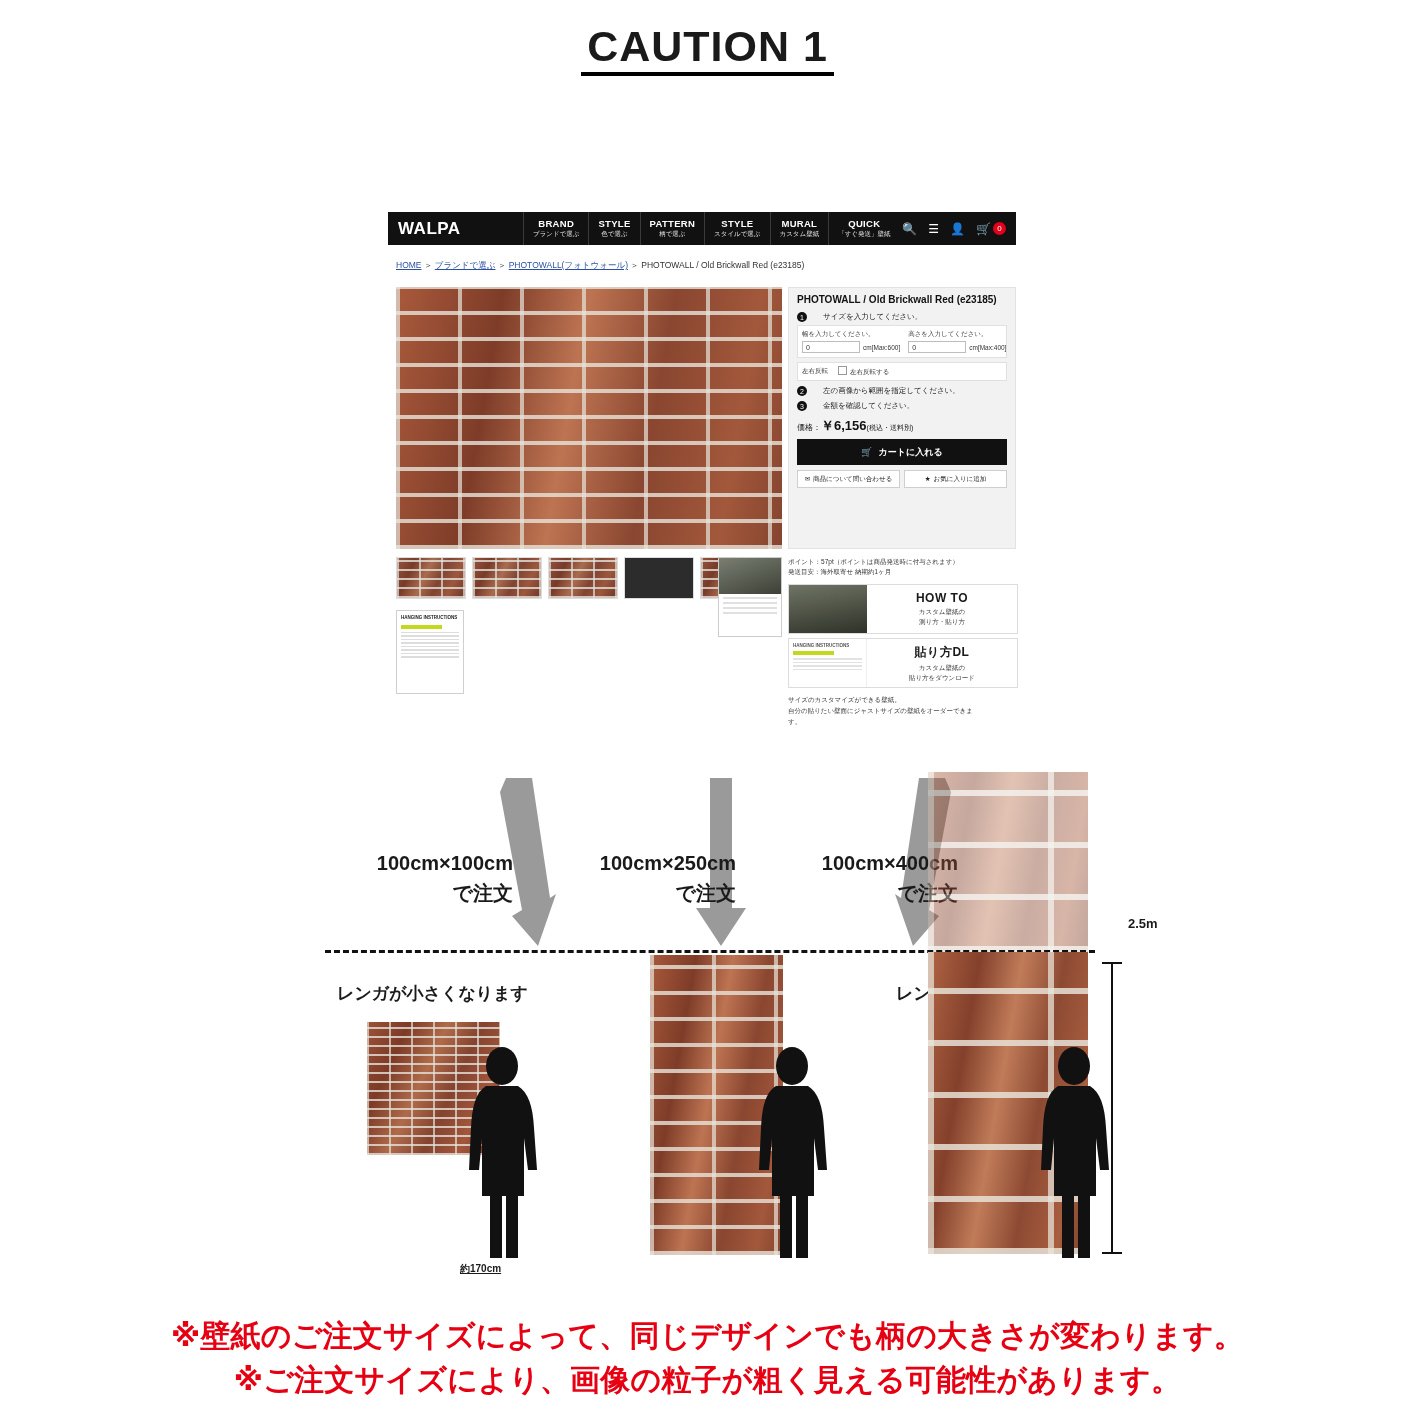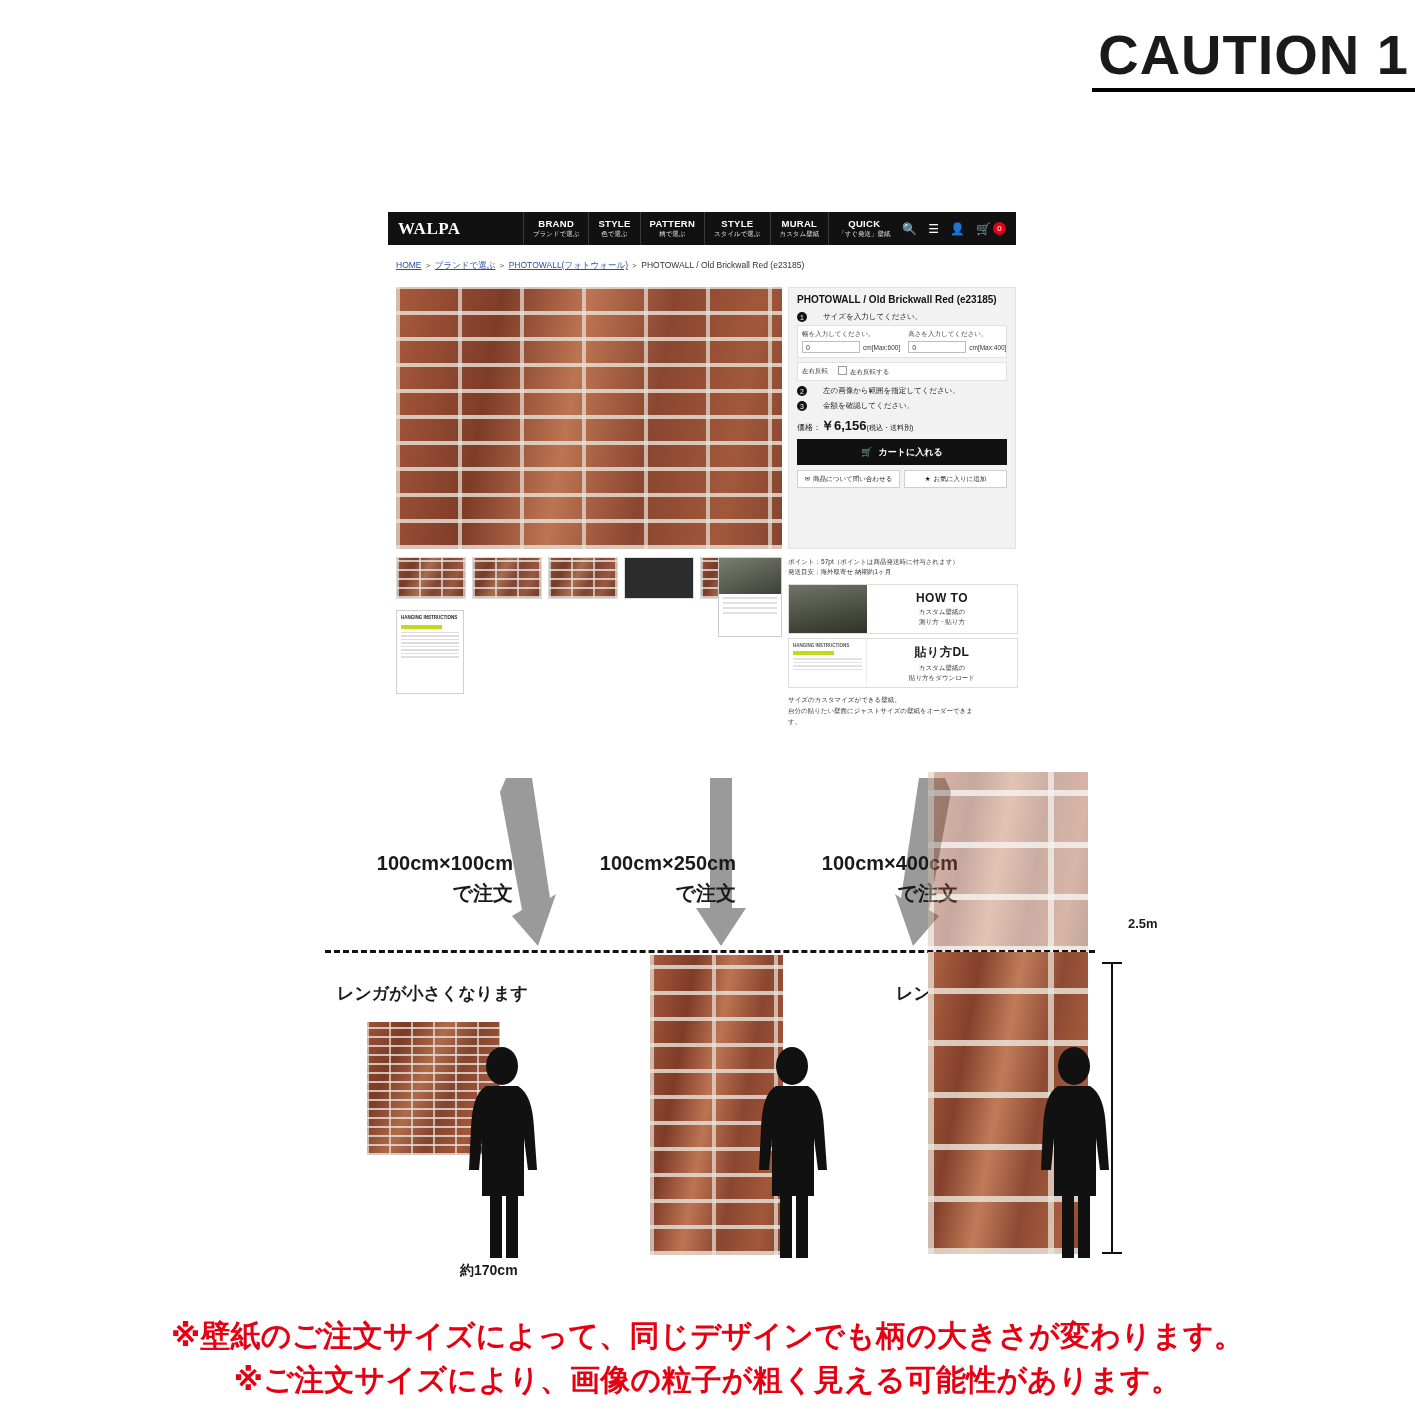--- a/index.html
+++ b/index.html
@@ -6,41 +6,41 @@
   body{
     width:1415px;height:1415px;background:#ffffff;
     font-family:"Liberation Sans","DejaVu Sans",sans-serif;
     color:#1a1a1a;position:relative;overflow:hidden;
   }
   .page{position:relative;width:1415px;height:1415px;}
 
   
   .title{
     position:absolute;top:22px;left:0;width:100%;
-    text-align:right;font-size:56px;font-weight:bold;letter-spacing:1px;
+    text-align:center;font-size:43px;font-weight:bold;letter-spacing:1px;
   }
   .title span{border-bottom:4px solid #000;padding:0 6px 2px 6px;}
 
   
   .intro{
     position:absolute;top:126px;left:345px;width:900px;
     font-size:22px;line-height:1.72;font-weight:500;
   }
   .intro .l2{padding-left:28px;}
 
   
   .shot{
     position:absolute;left:388px;top:212px;width:628px;height:545px;
     background:#ffffff;
   }
   .shot-header{
     position:absolute;left:0;top:0;width:628px;height:33px;background:#111;
     display:flex;align-items:center;
   }
-  .logo{color:#fff;font-size:17px;font-weight:bold;letter-spacing:.5px;margin-left:10px;width:105px;font-family:Liberation Serif, serif;}
+  .logo{color:#fff;font-size:17px;font-weight:bold;letter-spacing:.5px;margin-left:10px;width:105px;}
   .navs{display:flex;height:33px;align-items:center;flex:1;padding-left:20px;}
   .nav{
     color:#fff;text-align:center;padding:0 9px;height:33px;
     display:flex;flex-direction:column;justify-content:center;
     border-left:1px solid #3a3a3a;
   }
   .nav .n1{font-size:9.5px;font-weight:bold;letter-spacing:.3px;}
   .nav .n2{font-size:6.5px;margin-top:1px;color:#e4e4e4;}
   .hdr-icons{display:flex;align-items:center;gap:11px;margin-right:10px;color:#fff;font-size:12px;}
   .cart-wrap{position:relative;display:flex;align-items:center;}
@@ -177,21 +177,21 @@
   .m-bar::before{top:0;}
   .m-bar::after{bottom:0;}
 
   
   .wall{position:absolute;overflow:hidden;}
   .note-s{position:absolute;font-size:17px;font-weight:bold;}
 
   
   .person{position:absolute;}
   .person svg{display:block;}
-  .person-cap{position:absolute;font-size:14px;font-weight:bold;}
+  .person-cap{position:absolute;font-size:10px;font-weight:bold;text-decoration:underline;}
 
   
   .warn{
     position:absolute;left:0;width:100%;text-align:center;color:#e60012;
     font-size:30px;font-weight:bold;letter-spacing:.2px;
   }
 </style>
 </head>
 <body>
 

